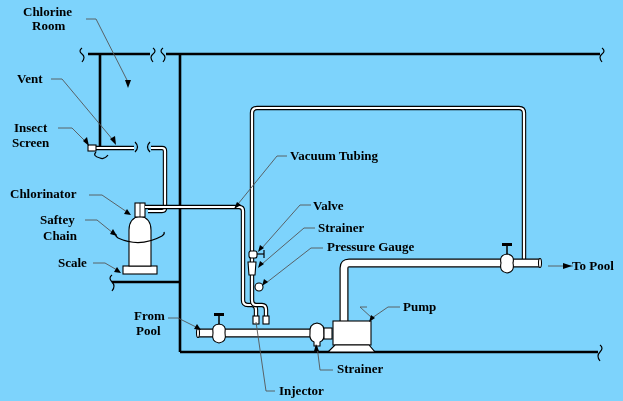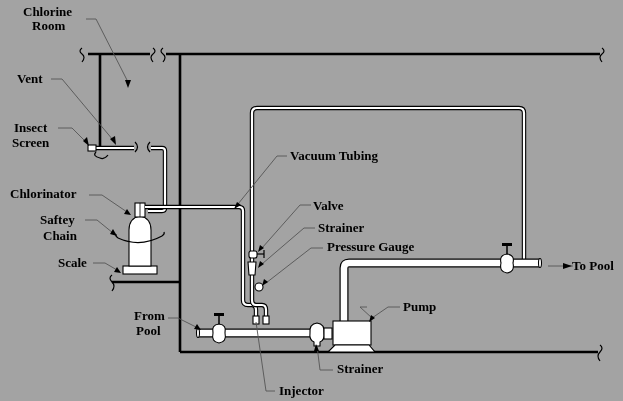--- a/index.html
+++ b/index.html
@@ -1,16 +1,16 @@
 <!DOCTYPE html>
 <html><head>
   <meta charset="utf-8">
   <style>
     html, body { margin: 0; padding: 0; background: #ffffff; }
-    #diagram-root { position: relative; width: 623px; height: 401px; background: #a3a3a3; overflow: hidden; }
+    #diagram-root { position: relative; width: 623px; height: 401px; background: #7dd3fc; overflow: hidden; }
     svg { position: absolute; left: 0; top: 0; }
     .lbl { font-family: "Liberation Serif", "DejaVu Serif", serif; font-weight: bold; font-size: 13px; fill: #000000; }
     .wall { stroke: #000; stroke-width: 2.6; fill: none; }
     .brk { stroke: #000; stroke-width: 1.2; fill: none; }
     .big-o { stroke: #000; stroke-width: 9; fill: none; stroke-linejoin: round; }
     .big-i { stroke: #fff; stroke-width: 6.6; fill: none; stroke-linejoin: round; }
     .thin-o { stroke: #000; stroke-width: 4.4; fill: none; stroke-linejoin: round; }
     .thin-i { stroke: #fff; stroke-width: 2.2; fill: none; stroke-linejoin: round; }
     .part { stroke: #000; stroke-width: 1.1; fill: #fff; }
     .leader { stroke: #555; stroke-width: 0.9; fill: none; }

